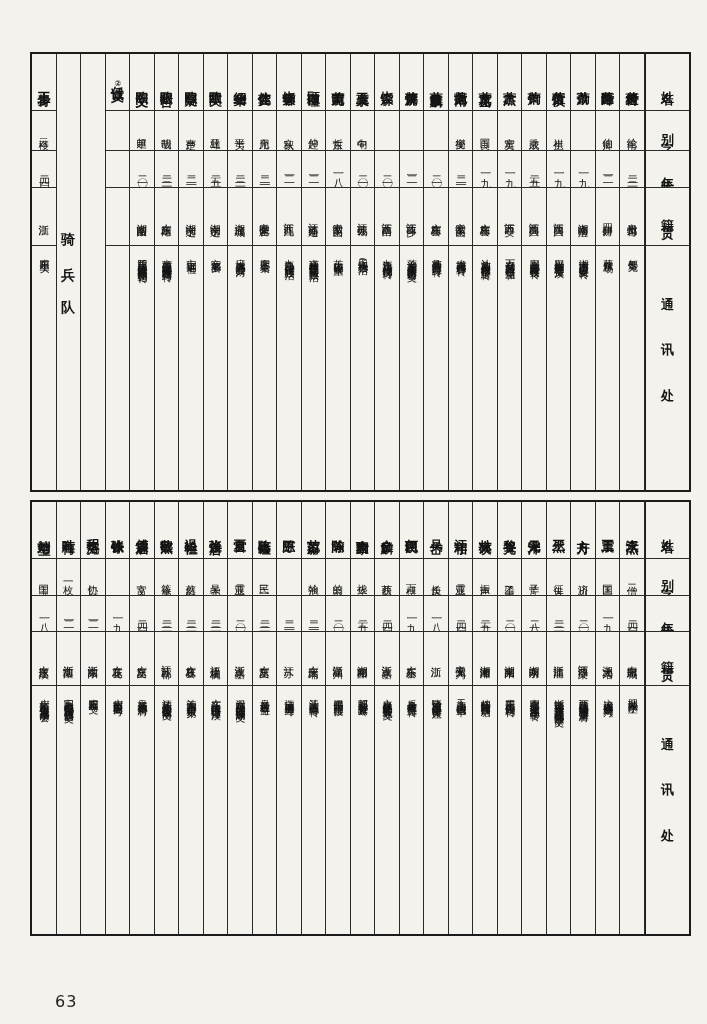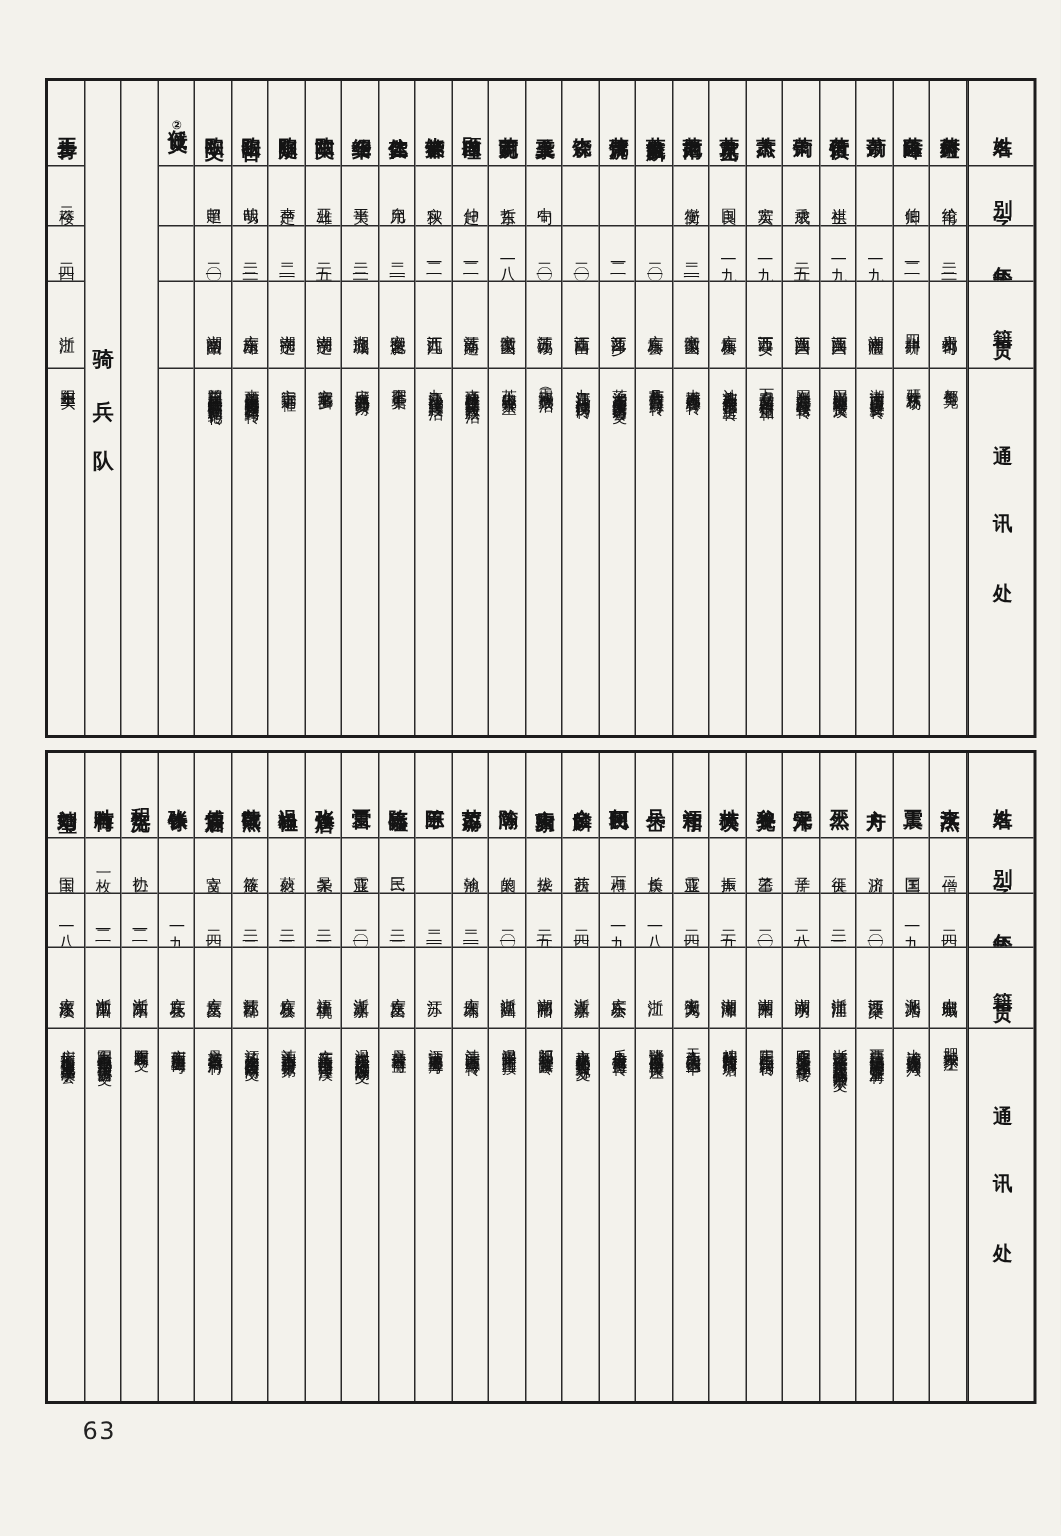--- a/index.html
+++ b/index.html
@@ -83,21 +83,21 @@
     text-orientation:upright;
     align-items:center;
     justify-content:center;
     font-weight:bold;
     font-size:14px;
     letter-spacing:34px;
     padding-top:0;
   }
   .page-number{
     position:absolute;
-    left:55px;top:944px;
+    left:55px;top:992px;
     font-size:16px;
     letter-spacing:1px;
     color:#222;
   }
 </style>
 </head>
 <body>
 
 <div class="page">
 

